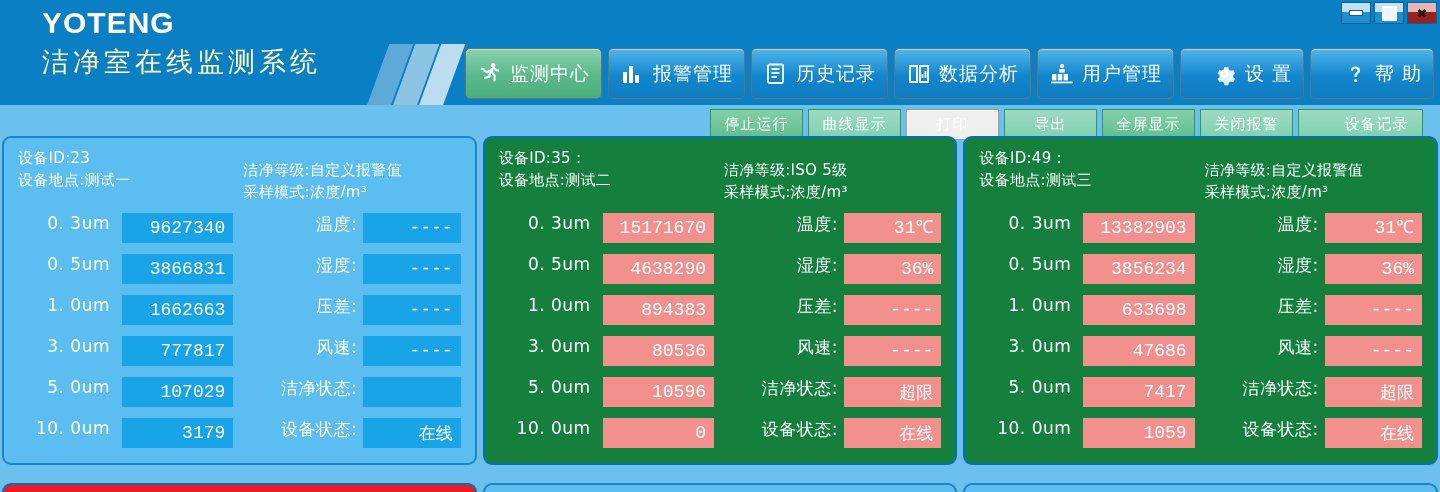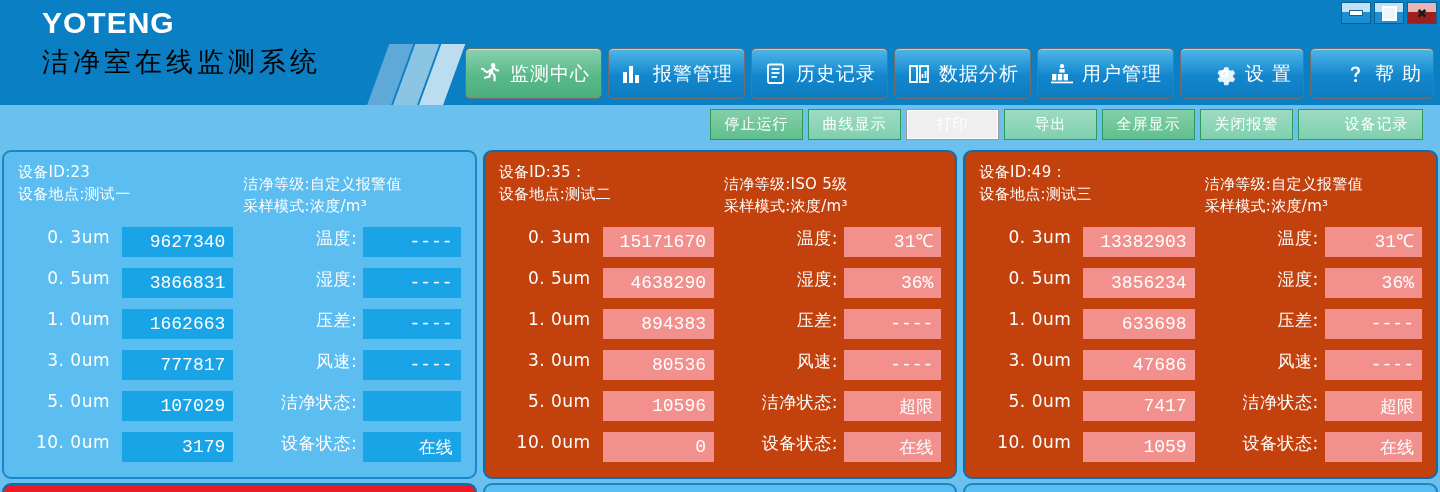--- a/index.html
+++ b/index.html
@@ -17,21 +17,21 @@
     position:relative;height:105px;width:1440px;
     background:#0b7fc4;
     overflow:hidden;
   }
   .brand{position:absolute;left:42px;top:4px;}
   .brand-en{
     color:#ffffff;font-size:30px;font-weight:bold;letter-spacing:1px;
     line-height:38px;
   }
   .brand-cn{
-    color:#000000;font-size:27px;line-height:40px;letter-spacing:4px;
+    color:#fef9c3;font-size:27px;line-height:40px;letter-spacing:4px;
     font-family:"DejaVu Sans",sans-serif;
   }
   .slash{
     position:absolute;top:44px;height:62px;width:24px;
     transform:skewX(-20deg);
   }
   .slash.a{left:378px;background:#5fa9d8;}
   .slash.b{left:404px;background:#8cc4e4;}
   .slash.c{left:430px;background:#bcdcf0;}
 
@@ -86,32 +86,32 @@
   }
   .toolbtn.alt{background:linear-gradient(#84cfa8,#5fbf8c);}
   .toolbtn.flat{
     background:#efefef;border:1px solid #9a9a9a;color:#ffffff;
     box-shadow:inset 0 0 0 1px #ffffff;
   }
   .toolbtn:last-child{margin-right:2px;padding-left:32px;}
 
   
   .grid{
-    position:absolute;left:0;top:150px;width:1440px;height:342px;
+    position:absolute;left:0;top:136px;width:1440px;height:342px;
     display:grid;grid-template-columns:repeat(3,1fr);
     grid-auto-rows:329px;gap:5px 6px;padding:0 2px 0 2px;box-sizing:border-box;
   }
   .card{
     position:relative;border-radius:9px;box-sizing:border-box;
     border:2px solid #1275b4;
     padding:9px 14px 8px 14px;
     overflow:hidden;
   }
   .card.blue{background:#5bbdf0;border-color:#1b86c6;}
-  .card.red{background:#c2410c;border-color:#0b6fae;}
+  .card.red{background:#15803d;border-color:#0b6fae;}
 
   .meta{display:flex;gap:0;font-size:15px;line-height:22px;color:#ffffff;
         font-family:"DejaVu Sans",sans-serif;}
   .meta .col{flex:1;}
   .meta .col.r{padding-left:8px;margin-top:12px;}
   .meta .row{white-space:nowrap;letter-spacing:.3px;}
 
   .body{display:flex;margin-top:10px;}
   .side{flex:1;}
   .side.left{padding-right:6px;}

